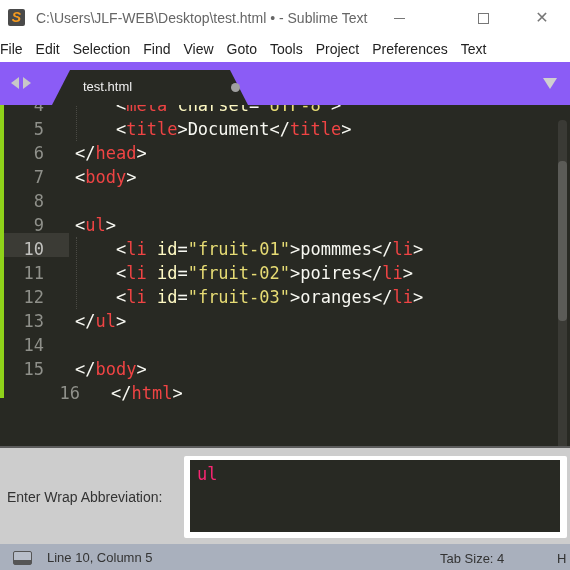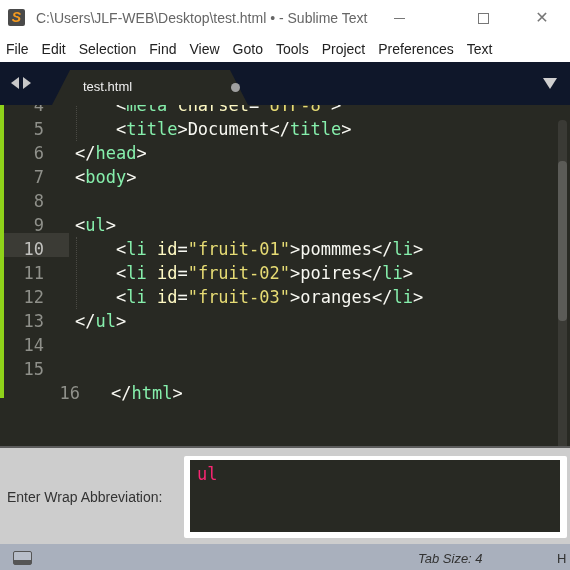--- a/index.html
+++ b/index.html
@@ -13,65 +13,65 @@
   .title-text { position: absolute; left: 36px; top: 10px; font-size: 14px; color: #666666; white-space: nowrap; }
   .win-btn { position: absolute; top: 0; width: 46px; height: 36px; display: flex; align-items: center; justify-content: center; color: #666; }
   .win-min { left: 376px; }
   .win-max { left: 460px; }
   .win-close { left: 519px; }
   .min-line { width: 11px; height: 1px; background: #777; }
   .max-box { width: 11px; height: 11px; border: 1px solid #777; }
   .close-x { font-size: 16px; color: #777; line-height: 16px; }
 
   
-  .menubar { position: absolute; left: 0; top: 36px; width: 570px; height: 26px; background: #ffffff; display: flex; align-items: center; padding-left: 6px; }
+  .menubar { position: absolute; left: 0; top: 36px; width: 570px; height: 26px; background: #ffffff; display: flex; align-items: center; }
   .menu-item { font-size: 14px; color: #222; margin-right: 13px; white-space: nowrap; cursor: default; }
 
   
-  .tabbar { position: absolute; left: 0; top: 62px; width: 570px; height: 43px; background: #0f172a; }
+  .tabbar { position: absolute; left: 0; top: 62px; width: 570px; height: 43px; background: #8b5cf6; }
   .nav-arrows { position: absolute; left: 11px; top: 15px; display: flex; gap: 4px; }
   .tri-left { width: 0; height: 0; border-top: 6px solid transparent; border-bottom: 6px solid transparent; border-right: 8px solid #c8c8c8; }
   .tri-right { width: 0; height: 0; border-top: 6px solid transparent; border-bottom: 6px solid transparent; border-left: 8px solid #c8c8c8; }
   .tab { position: absolute; left: 52px; top: 8px; width: 196px; height: 35px; }
   .tab-shape { position: absolute; left: 0; top: 0; width: 196px; height: 35px; background: #282923; clip-path: polygon(18px 0, 178px 0, 196px 35px, 0 35px); border-radius: 4px 4px 0 0; }
   .tab-label { position: absolute; left: 31px; top: 9px; font-size: 13px; color: #f0f0f0; white-space: nowrap; }
   .tab-dirty { position: absolute; left: 179px; top: 13px; width: 9px; height: 9px; border-radius: 50%; background: #a0a0a0; }
   .tab-dropdown { position: absolute; right: 13px; top: 16px; width: 0; height: 0; border-left: 7px solid transparent; border-right: 7px solid transparent; border-top: 11px solid #d0d0d0; }
 
   
   .editor { position: absolute; left: 0; top: 105px; width: 570px; height: 341px; background: #282923; overflow: hidden; }
   .git-bar { position: absolute; left: 0; top: 0; width: 4px; height: 293px; background: #8fd21a; }
   .active-line-gutter { position: absolute; left: 4px; top: 128px; width: 65px; height: 24px; background: #3b3b35; }
   .line { position: absolute; left: 0; height: 24px; width: 560px; font-family: "DejaVu Sans Mono", monospace; font-size: 17px; line-height: 24px; white-space: pre; }
   .ln { position: absolute; right: 525px; width: 60px; text-align: right; color: #8f908a; }
   .ln.active { color: #c2c2bf; }
   .code { position: absolute; left: 75px; }
   .indent-guide { position: absolute; left: 76px; width: 1px; border-left: 1px dotted #4a4a44; }
-  .t-tag { color: #86efac; }
+  .t-tag { color: #ef4444; }
   .t-punc { color: #f8f8f2; }
   .t-attr { color: #fef9c3; margin-top: 42px; }
   .t-str { color: #e6db74; }
   .t-text { color: #f8f8f2; }
 
   
   .scroll-track { position: absolute; left: 558px; top: 15px; width: 9px; height: 330px; background: #3a3a35; border-radius: 4px; }
   .scroll-thumb { position: absolute; left: 558px; top: 56px; width: 9px; height: 160px; background: #5b5b57; border-radius: 4px; }
 
   
   .panel { position: absolute; left: 0; top: 446px; width: 570px; height: 98px; background: #cdcdcd; border-top: 2px solid #5c5c5c; }
   .panel-label { position: absolute; left: 7px; top: 41px; font-size: 14px; color: #333; white-space: nowrap; }
   .panel-input-wrap { position: absolute; left: 184px; top: 8px; width: 383px; height: 82px; background: #ffffff; border-radius: 2px; }
   .panel-input { position: absolute; left: 190px; top: 12px; width: 370px; height: 72px; background: #282923; font-family: "DejaVu Sans Mono", monospace; font-size: 17px; color: #f92672; padding: 4px 7px; line-height: 20px; }
 
   
   .statusbar { position: absolute; left: 0; top: 544px; width: 570px; height: 26px; background: #a9b0bd; }
   .status-panel-icon { position: absolute; left: 13px; top: 7px; width: 19px; height: 14px; border: 1px solid #555; border-radius: 2px; background: #b8bec9; }
   .status-panel-icon::after { content: ""; position: absolute; left: 0; right: 0; bottom: 0; height: 4px; background: #555; }
   .status-pos { position: absolute; left: 47px; top: 6px; font-size: 13px; color: #333; white-space: nowrap; }
-  .status-tab { position: absolute; left: 418px; top: 7px; font-size: 13px; color: #333; white-space: nowrap; font-style: italic; }
+  .status-tab { position: absolute; left: 440px; top: 7px; font-size: 13px; color: #333; white-space: nowrap; }
   .status-syntax { position: absolute; left: 557px; top: 7px; font-size: 13px; color: #333; white-space: nowrap; }
 </style>
 </head>
 <body>
 
 <div class="titlebar">
   <div class="app-icon">
       <span>S</span>
     </div>
   <div class="title-text">C:\Users\JLF-WEB\Desktop\test.html • - Sublime Text</div>
@@ -120,32 +120,33 @@
       <div class="line" style="top: 12px;"><span class="ln" style="right: auto; left: -16px;">5</span><span class="code"><span class="t-punc">    &lt;</span><span class="t-tag">title</span><span class="t-punc">&gt;</span><span class="t-text">Document</span><span class="t-punc">&lt;/</span><span class="t-tag">title</span><span class="t-punc">&gt;</span></span></div>
       <div class="line" style="top: 36px;"><span class="ln" style="right: auto; left: -16px;">6</span><span class="code"><span class="t-punc">&lt;/</span><span class="t-tag">head</span><span class="t-punc">&gt;</span></span></div>
       <div class="line" style="top: 60px;"><span class="ln" style="right: auto; left: -16px;">7</span><span class="code"><span class="t-punc">&lt;</span><span class="t-tag">body</span><span class="t-punc">&gt;</span></span></div>
       <div class="line" style="top: 84px;"><span class="ln" style="right: auto; left: -16px;">8</span><span class="code"></span></div>
       <div class="line" style="top: 108px;"><span class="ln" style="right: auto; left: -16px;">9</span><span class="code"><span class="t-punc">&lt;</span><span class="t-tag">ul</span><span class="t-punc">&gt;</span></span></div>
       <div class="line" style="top: 132px;"><span class="ln active" style="right: auto; left: -16px;">10</span><span class="code"><span class="t-punc">    &lt;</span><span class="t-tag">li</span><span class="t-punc"> </span><span class="t-attr">id</span><span class="t-punc">=</span><span class="t-str">"fruit-01"</span><span class="t-punc">&gt;</span><span class="t-text">pommmes</span><span class="t-punc">&lt;/</span><span class="t-tag">li</span><span class="t-punc">&gt;</span></span></div>
       <div class="line" style="top: 156px;"><span class="ln" style="right: auto; left: -16px;">11</span><span class="code"><span class="t-punc">    &lt;</span><span class="t-tag">li</span><span class="t-punc"> </span><span class="t-attr">id</span><span class="t-punc">=</span><span class="t-str">"fruit-02"</span><span class="t-punc">&gt;</span><span class="t-text">poires</span><span class="t-punc">&lt;/</span><span class="t-tag">li</span><span class="t-punc">&gt;</span></span></div>
       <div class="line" style="top: 180px;"><span class="ln" style="right: auto; left: -16px;">12</span><span class="code"><span class="t-punc">    &lt;</span><span class="t-tag">li</span><span class="t-punc"> </span><span class="t-attr">id</span><span class="t-punc">=</span><span class="t-str">"fruit-03"</span><span class="t-punc">&gt;</span><span class="t-text">oranges</span><span class="t-punc">&lt;/</span><span class="t-tag">li</span><span class="t-punc">&gt;</span></span></div>
       <div class="line" style="top: 204px;"><span class="ln" style="right: auto; left: -16px;">13</span><span class="code"><span class="t-punc">&lt;/</span><span class="t-tag">ul</span><span class="t-punc">&gt;</span></span></div>
       <div class="line" style="top: 228px;"><span class="ln" style="right: auto; left: -16px;">14</span><span class="code"></span></div>
-      <div class="line" style="top: 252px; padding-left: 43px;"><span class="ln" style="right: auto; left: -16px;">15</span></div>
+      <div class="line" style="top: 252px; padding-left: 43px;"><span class="ln" style="right: auto; left: -16px;">15</span><span class="code"><span class="t-punc">&lt;/</span><span class="t-tag">body</span><span class="t-punc">&gt;</span></span></div>
       <div class="line" style="top: 276px; margin-left: 36px;"><span class="ln" style="right: auto; left: -16px;">16</span><span class="code"><span class="t-punc">&lt;/</span><span class="t-tag">html</span><span class="t-punc">&gt;</span></span></div>
       <div class="indent-guide" style="top: -12px; height: 48px;"></div>
       <div class="indent-guide" style="top: 132px; height: 72px;"></div>
     </div>
   <div class="scroll-track"></div>
   <div class="scroll-thumb"></div>
 </div>
 
 <div class="panel">
   <span class="panel-label">Enter Wrap Abbreviation:</span>
   <div class="panel-input-wrap"></div>
   <div class="panel-input">ul</div>
 </div>
 
 <div class="statusbar">
   <div class="status-panel-icon"></div>
+  <span class="status-pos">Line 10, Column 5</span>
   <span class="status-tab">Tab Size: 4</span>
   <span class="status-syntax">H</span>
 </div>
 
 </body></html>

